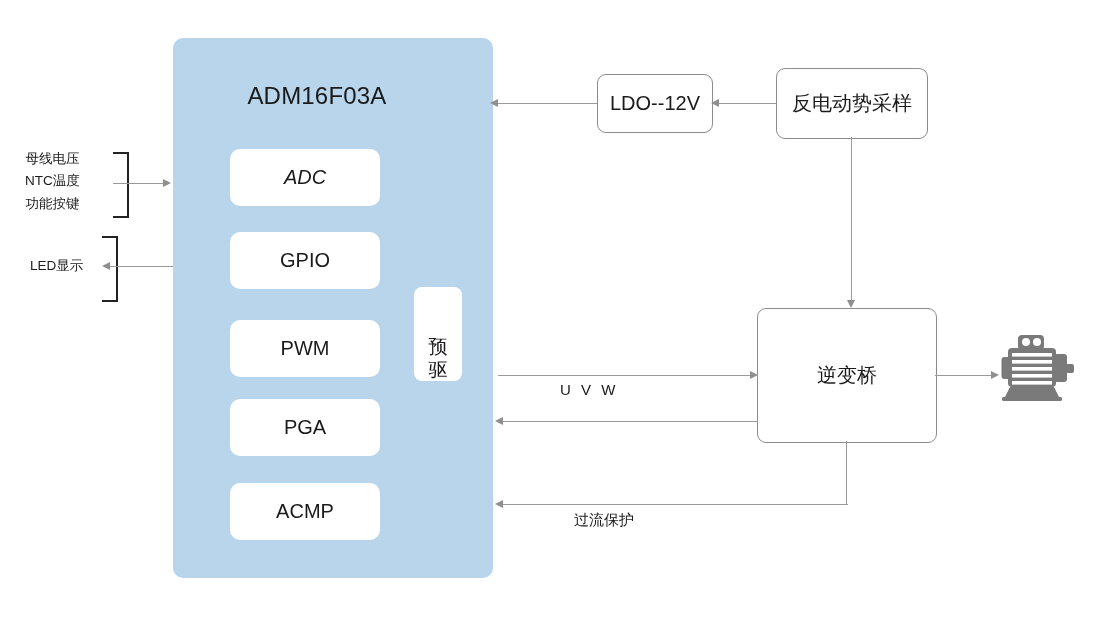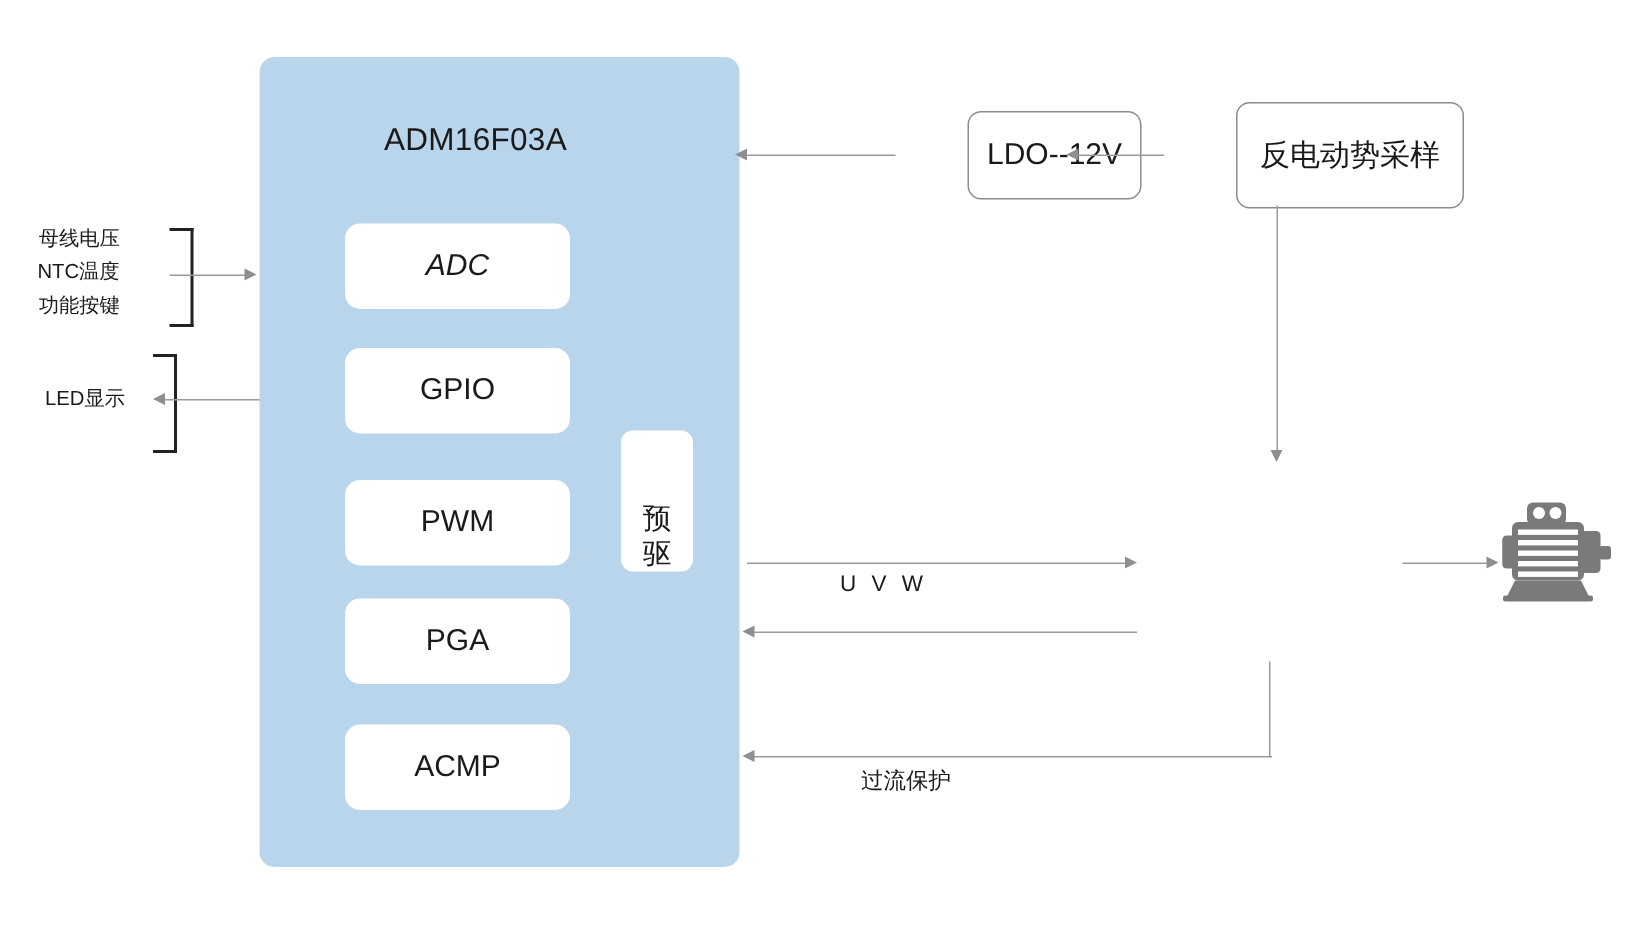--- a/index.html
+++ b/index.html
@@ -28,21 +28,21 @@
     width: 320px;
     height: 540px;
     background: #b9d5ec;
     border-radius: 10px;
   }
   #mcu-title {
     left: 173px;
     top: 82px;
     width: 288px;
     text-align: center;
-    font-size: 21px;
+    font-size: 24px;
     color: #1a1a1a;
     letter-spacing: 0.2px;
   }
 
   
   .periph {
     background: #ffffff;
     border-radius: 10px;
     display: flex;
     align-items: center;
@@ -84,21 +84,20 @@
 
   
   .obox {
     background: #ffffff;
     border: 1.4px solid #8c8c8c;
     border-radius: 9px;
     display: flex;
     align-items: center;
     justify-content: center;
     color: #1a1a1a;
-    margin-left: 48px;
   }
   #ldo-box   { left: 597px; top: 74px;  width: 114px; height: 57px; font-size: 20px; }
   #batt-box  { left: 776px; top: 68px;  width: 150px; height: 69px; font-size: 20px; }
   #inv-box   { left: 757px; top: 308px; width: 178px; height: 133px; font-size: 20px; }
 
   
   .hl { height: 0; border-top: 1.6px solid #9a9a9a; }
   .vl { width: 0;  border-left: 1.6px solid #9a9a9a; }
 
   .arrow {
@@ -126,21 +125,21 @@
     color: #1a1a1a;
     white-space: nowrap;
   }
   #lbl-uvw { letter-spacing: 3px; }
 
   
   .io-text {
     font-size: 13.5px;
     color: #1a1a1a;
     line-height: 1.65;
-    text-align: right;
+    text-align: center;
     white-space: nowrap;
   }
   .bracket {
     border: 2.2px solid #232323;
     border-left: none;
     width: 14px;
   }
 
   
   #motor-icon { left: 1000px; top: 333px; width: 76px; height: 70px; }
@@ -158,20 +157,21 @@
   <div class="abs periph p2">PWM</div>
   <div class="abs periph p3">PGA</div>
   <div class="abs periph p4">ACMP</div>
 
   <div class="abs" id="predriver">
     <span>预驱</span>
   </div>
 
   <div class="abs obox" id="ldo-box">LDO--12V</div>
   <div class="abs obox" id="batt-box">反电动势采样</div>
+  <div class="abs obox" id="inv-box">逆变桥</div>
 
   <div class="abs io-text" style="left:25px; top:148px;">
     <div>母线电压</div>
     <div>NTC温度</div>
     <div>功能按键</div>
   </div>
   <div class="abs bracket" style="left:113px; top:152px; height:62px;"></div>
 
   <div class="abs hl" style="left:113px; top:183px; width:52px;"></div>
   <div class="abs arrow arrow-r" style="left:163px; top:178.5px;"></div>

